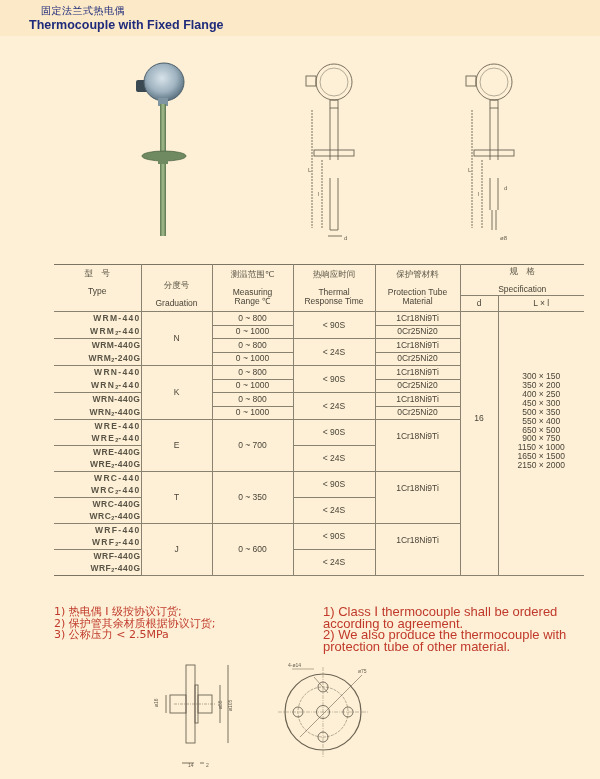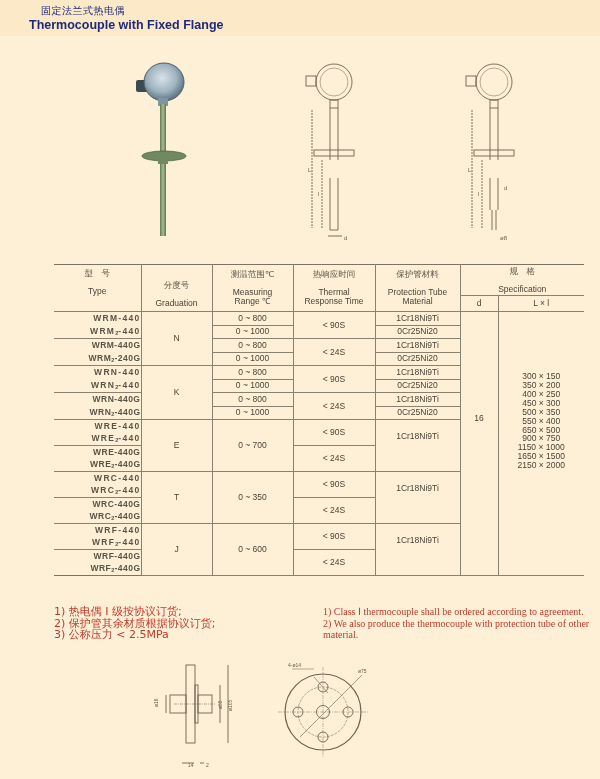--- a/index.html
+++ b/index.html
@@ -14,21 +14,21 @@
   table.spec .hcell{font-size:8.5px;}
   table.spec .cn{display:block;font-family:"DejaVu Sans",sans-serif;font-size:8.5px;color:#5a5446;margin-bottom:9px;}
   table.spec td.type{text-align:right;padding-left:17px;font-weight:bold;color:#5a5446;letter-spacing:1.3px;font-size:8.5px;}
   table.spec td.type.g{letter-spacing:0.5px;}
   table.spec tr.r td{height:12.5px;}
   table.spec td.nob-b{border-bottom:none;}
   table.spec td.nob-t{border-top:none;}
   table.spec tr.last td{border-bottom:1.8px solid #7b7463;}
   .sub{font-size:5.5px;vertical-align:-1px;letter-spacing:0;}
   .spec-list{line-height:14px;}
-  .notes{position:absolute;font-size:10px;color:#c0392b;line-height:11.5px;font-family:Liberation Serif, serif;}
+  .notes{position:absolute;font-size:13px;color:#c0392b;line-height:11.5px;}
   .notes.cn{font-family:"DejaVu Sans",sans-serif;font-size:11px;}
 </style>
 </head>
 <body>
 
 <div class="topband"></div>
 <div class="title-cn">固定法兰式热电偶</div>
 <div class="title-en">Thermocouple with Fixed Flange</div>
 
 <svg class="fig" style="left:128px;top:60px" width="80" height="180">

